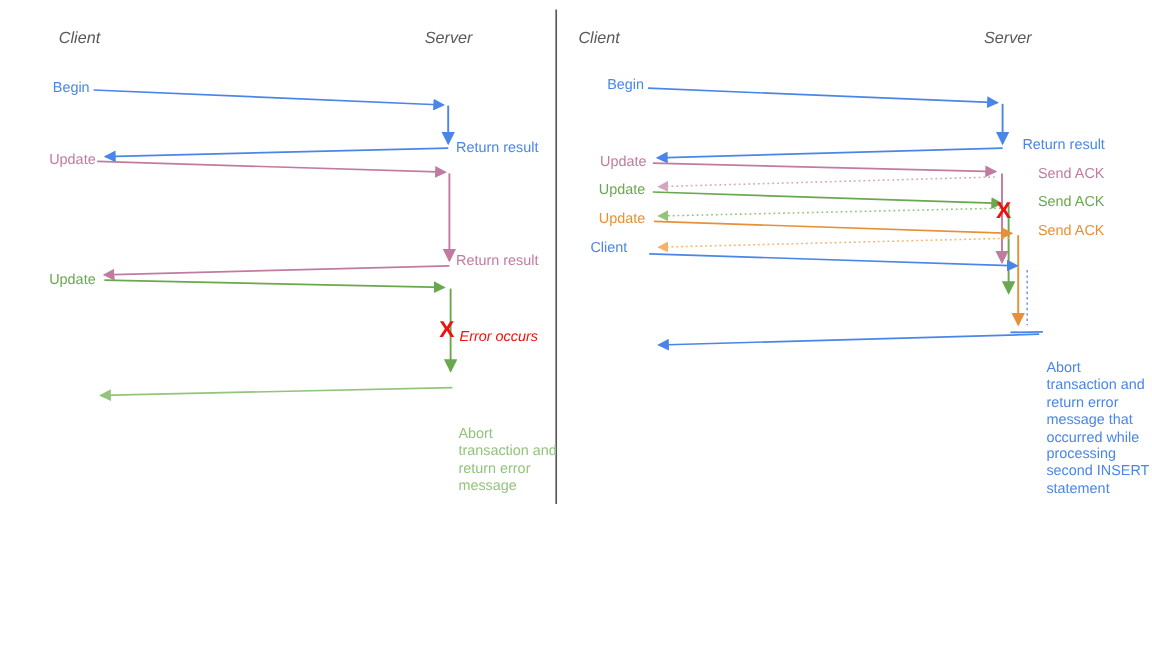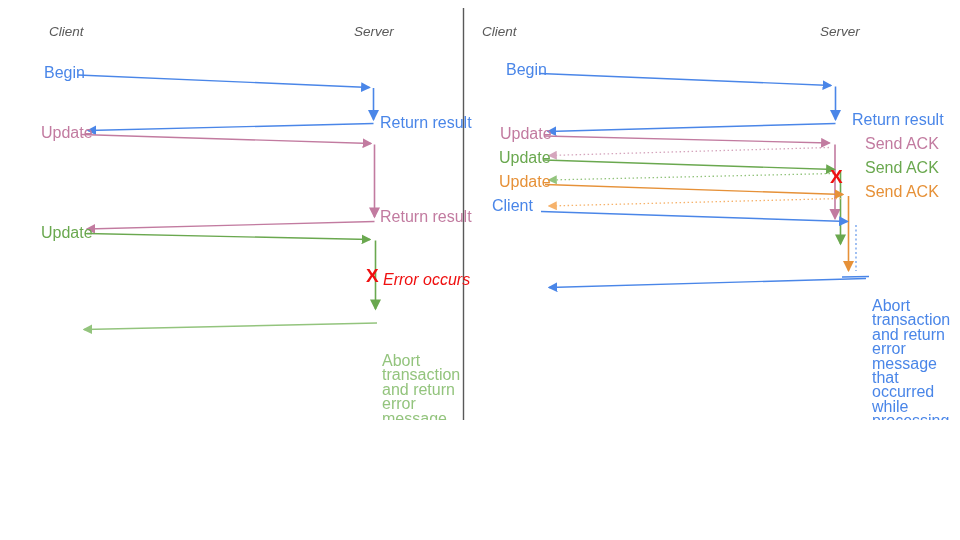--- a/index.html
+++ b/index.html
@@ -1,21 +1,21 @@
 <!DOCTYPE html>
 <html><head>
 <meta charset="utf-8">
 <style>
   html,body{margin:0;padding:0;background:#fff;}
   #stage{
     position:relative;width:960px;height:420px;background:#ffffff;overflow:hidden;
     font-family:"Liberation Sans","DejaVu Sans",sans-serif;
   }
   #wires{position:absolute;left:0;top:0;}
-  .lbl{position:absolute;font-size:16px;line-height:14px;white-space:nowrap;}
+  .lbl{position:absolute;font-size:12px;line-height:14px;white-space:nowrap;}
   .hdr{position:absolute;font-size:13.5px;font-style:italic;color:#595959;white-space:nowrap;}
   .title{position:absolute;font-size:15.5px;color:#0b0b0b;width:240px;text-align:center;white-space:nowrap;}
   .wrap{white-space:normal;width:88px;line-height:14.4px;margin-top:36px;}
   .xmark{position:absolute;font-size:19px;font-weight:700;color:#ef1010;line-height:19px;
          font-family:"Liberation Sans","DejaVu Sans",sans-serif;letter-spacing:-1px;}
   .c-blue{color:#4a86e8;}
   .c-pink{color:#c27ba0;}
   .c-green{color:#6aa84f;}
   .c-lgreen{color:#93c47d;}
   .c-orange{color:#e69138;}

